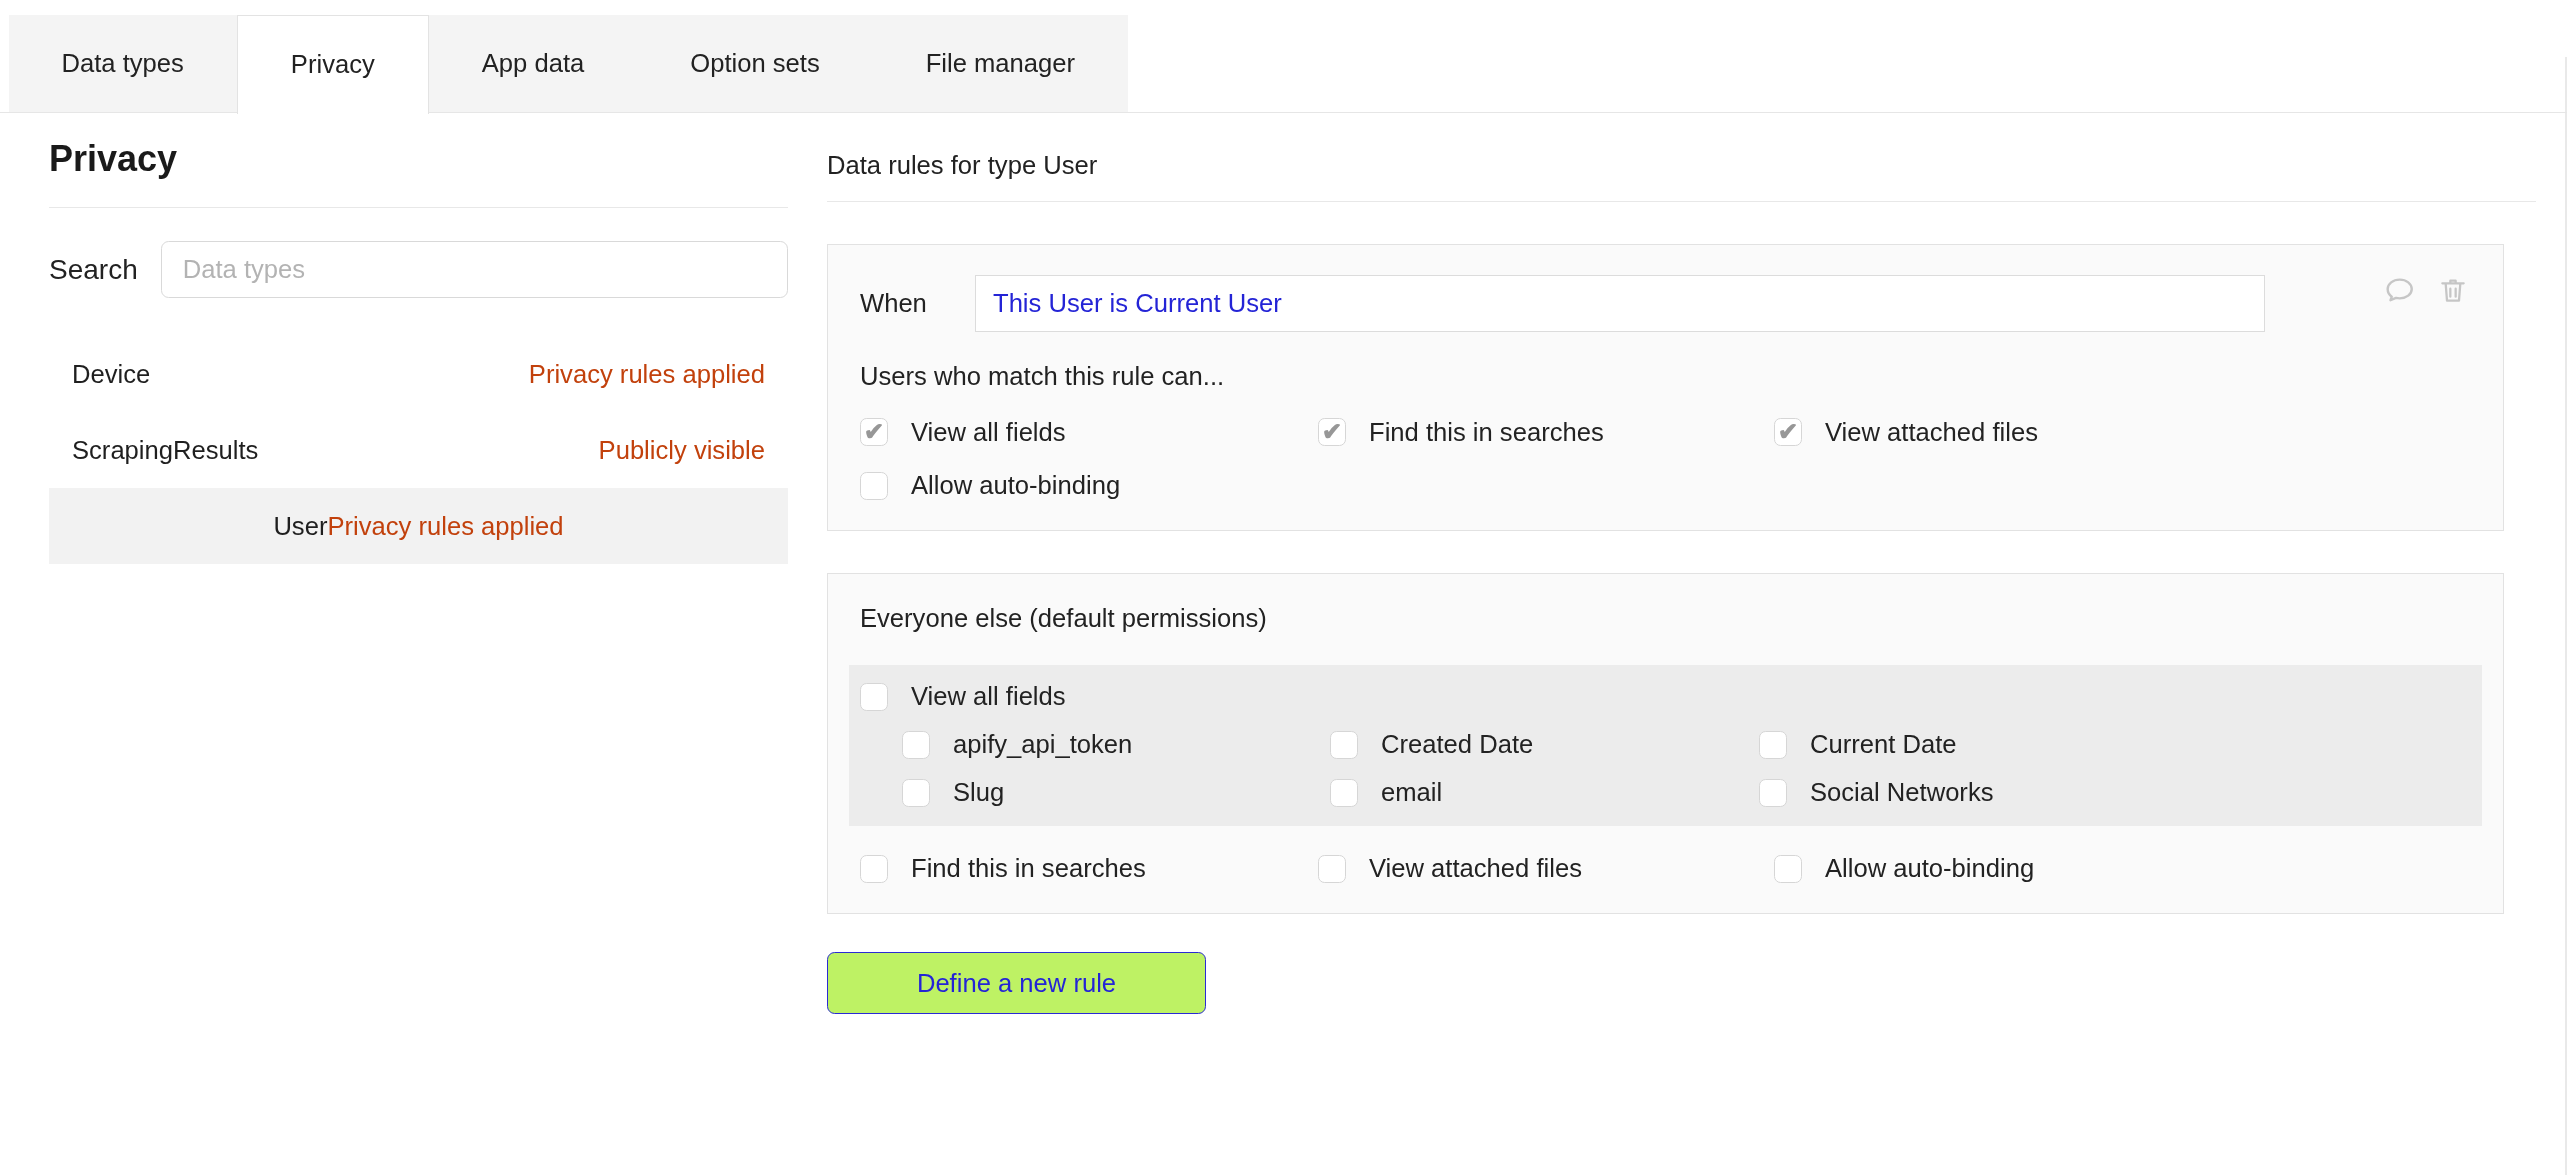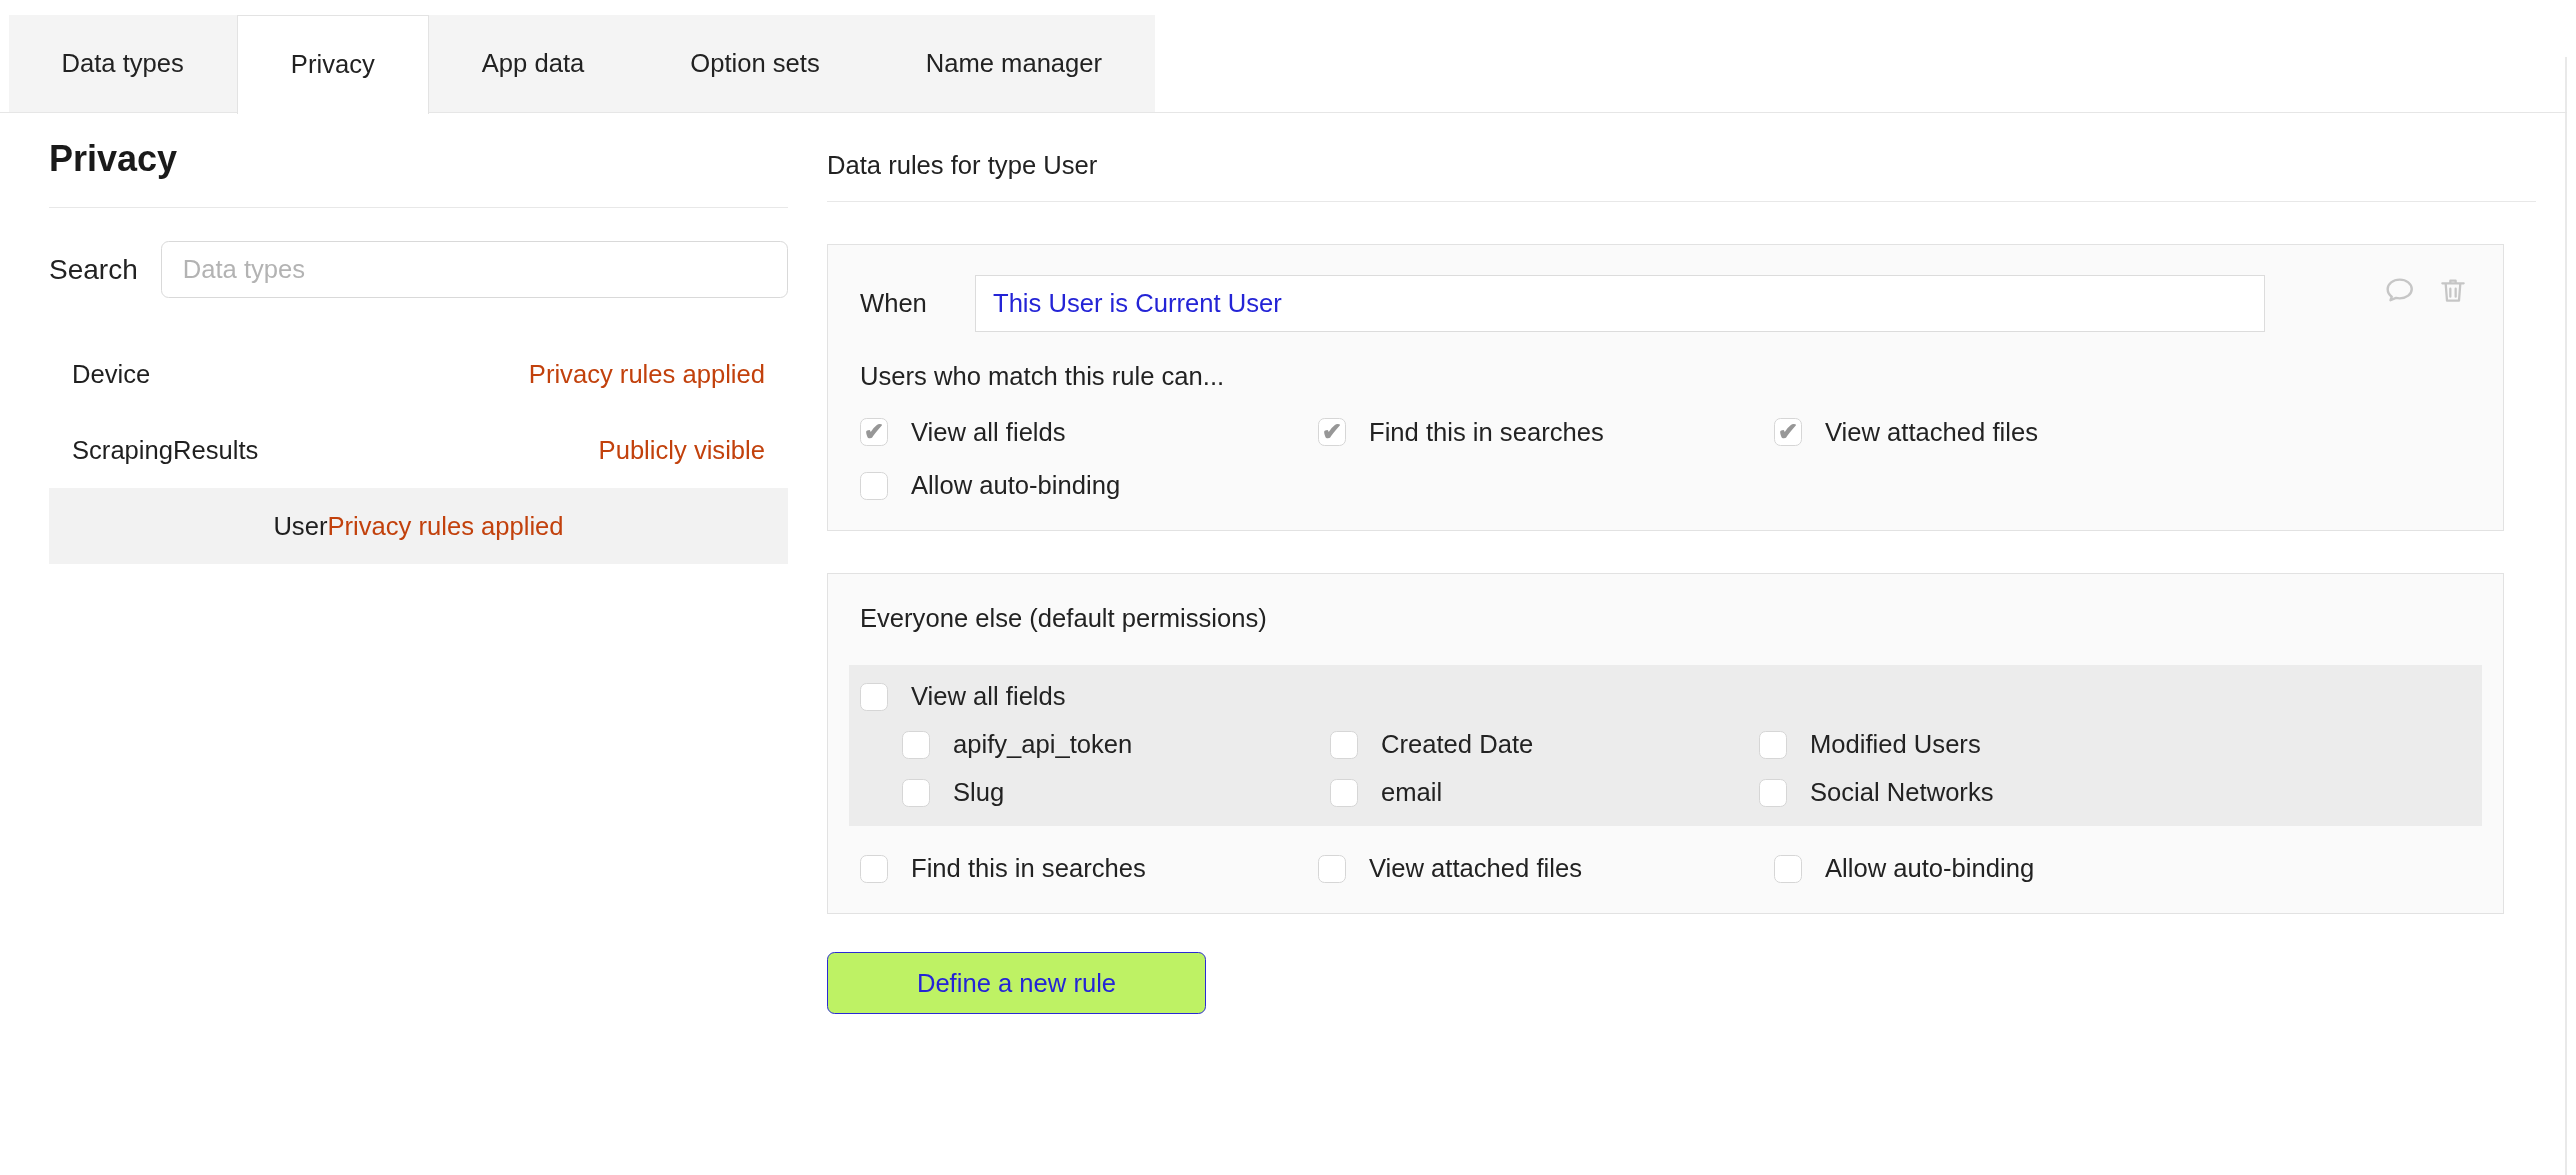--- a/index.html
+++ b/index.html
@@ -110,21 +110,21 @@
 </head>
 <body>
 
 <div class="page">
 
   <nav class="tabstrip">
     <div class="tab">Data types</div>
     <div class="tab active">Privacy</div>
     <div class="tab">App data</div>
     <div class="tab">Option sets</div>
-    <div class="tab">Name manager</div>
+    <div class="tab">File manager</div>
   </nav>
   <div class="tabbar-line"></div>
   <div class="scroll-line"></div>
 
   <aside class="sidebar">
     <h1 class="sidebar-title">Privacy</h1>
     <div class="divider"></div>
 
     <div class="search-row">
       <label class="search-label">Search</label>
@@ -210,21 +210,21 @@
           <label class="checkbox-item">
             <span class="checkbox"></span>
             <span class="cb-label">apify_api_token</span>
           </label>
           <label class="checkbox-item">
             <span class="checkbox"></span>
             <span class="cb-label">Created Date</span>
           </label>
           <label class="checkbox-item">
             <span class="checkbox"></span>
-            <span class="cb-label">Modified Users</span>
+            <span class="cb-label">Current Date</span>
           </label>
           <label class="checkbox-item">
             <span class="checkbox"></span>
             <span class="cb-label">Slug</span>
           </label>
           <label class="checkbox-item">
             <span class="checkbox"></span>
             <span class="cb-label">email</span>
           </label>
           <label class="checkbox-item">

